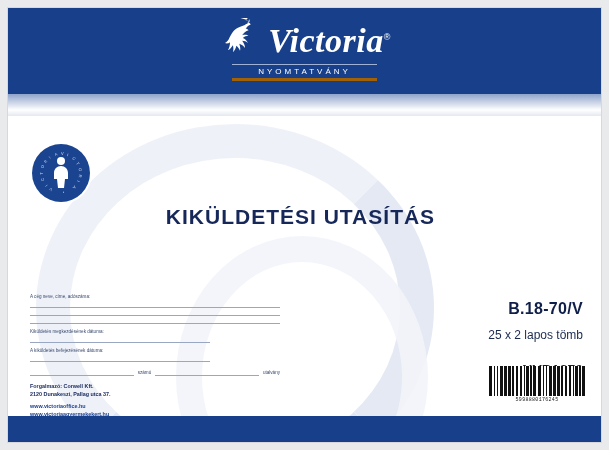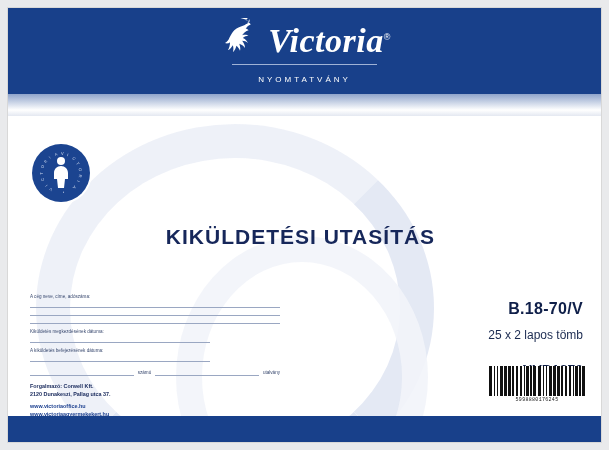--- a/index.html
+++ b/index.html
@@ -59,21 +59,21 @@
     color:#ffffff;font-size:9px;vertical-align:super;
     font-family:"Liberation Sans", sans-serif;font-style:normal;font-weight:400;
   }
   .subbrand{
     margin-top:6px;
     color:#ffffff;
     font-size:8px;
     letter-spacing:3px;
     border-top:1px solid #9fb2d6;
     border-bottom:3px solid #a16207;
-    padding:10px 26px;
+    padding:2px 26px;
   }
 
   
   .strip{
     position:absolute;left:0;top:86px;width:593px;height:16px;
     background:linear-gradient(180deg,#8fa4cb 0%, #ffffff 100%);
   }
   .strip2{
     position:absolute;left:0;top:102px;width:593px;height:6px;
     background:linear-gradient(180deg,#ffffff 0%, #e4e8f1 100%);
@@ -125,21 +125,20 @@
   .seal .seal-text span{
     position:absolute;left:50%;top:50%;
     transform-origin:0 0;
     white-space:nowrap;
   }
 
   
   .titles{
     position:absolute;left:0;right:8px;top:86px;text-align:center;
     color:#10214b;
-    margin-top:20px;
   }
   .title-line{
     font-size:21px;
     font-weight:700;
     letter-spacing:1px;
     line-height:29px;
     color:#16275a;
   }
 
   

